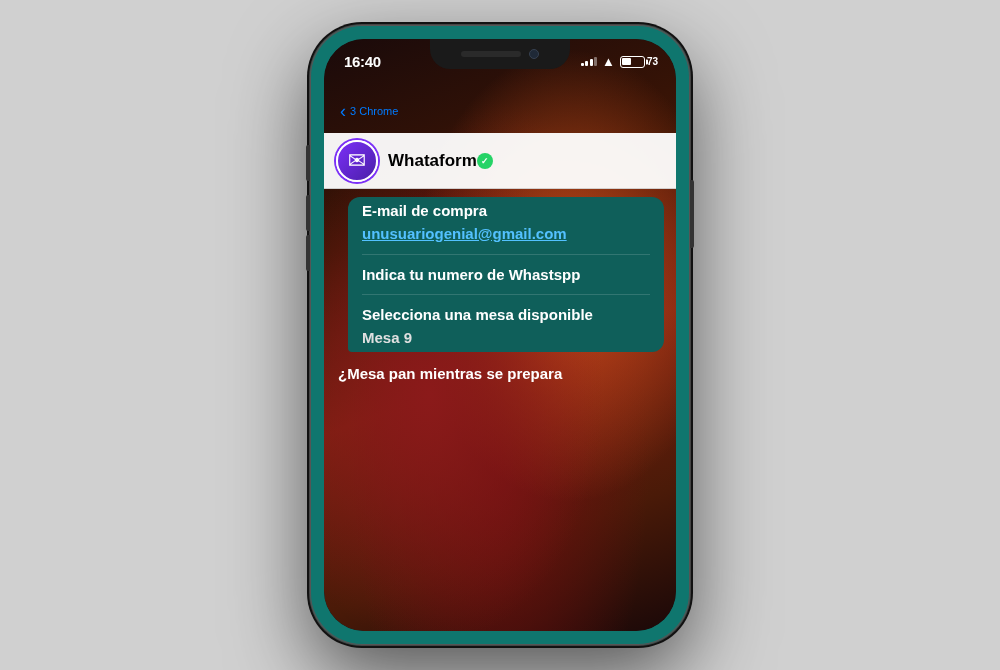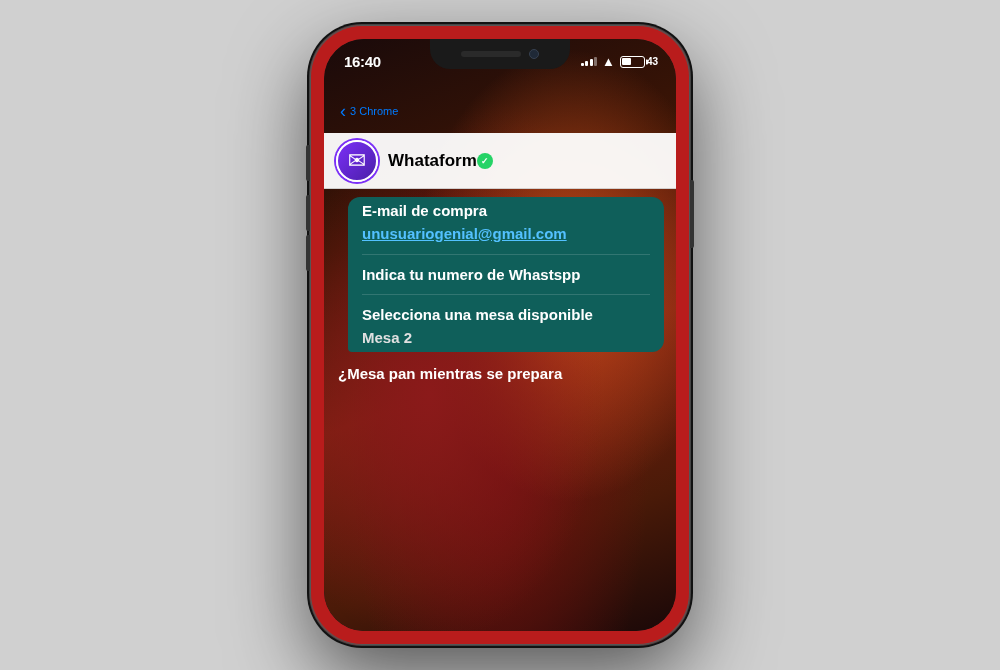--- a/index.html
+++ b/index.html
@@ -22,21 +22,21 @@
       display: flex;
       align-items: center;
       justify-content: center;
     }
 
     
     .phone {
       position: relative;
       width: 380px;
       height: 620px;
-      background: #b91c1c;
+      background: #0f766e;
       border-radius: 52px;
       box-shadow:
         0 0 0 1px #444,
         0 0 0 3px #111,
         0 30px 80px rgba(0,0,0,0.6),
         inset 0 0 0 1px #555;
     }
 
     
     .phone::before {
@@ -390,21 +390,21 @@
             <div class="signal-bar" style="height:3px"></div>
             <div class="signal-bar" style="height:5px"></div>
             <div class="signal-bar" style="height:7px"></div>
             <div class="signal-bar" style="height:9px; opacity:0.4"></div>
           </div>
           <span class="wifi-icon">▲</span>
           <div class="battery-container">
             <div class="battery">
               <div class="battery-level"></div>
             </div>
-            <span class="battery-text">43</span>
+            <span class="battery-text">73</span>
           </div>
         </div>
       </div>
 
       <div class="nav-bar">
         <div class="back-button">
           <span class="back-chevron">‹</span>
           <span class="back-label">
             <span>3</span>&nbsp;<span>Chrome</span>
           </span>
@@ -434,21 +434,21 @@
           <div class="divider"></div>
 
           <div>
             <div class="message-field-label">Indica tu numero de Whastspp</div>
           </div>
 
           <div class="divider"></div>
 
           <div>
             <div class="message-field-label">Selecciona una mesa disponible</div>
-            <div class="message-field-value plain">Mesa 2</div>
+            <div class="message-field-value plain">Mesa 9</div>
           </div>
 
         </div>
 
         <div style="padding: 4px 14px;">
           <span class="partial-text">¿Mesa pan mientras se prepara</span>
         </div>
       </div>
 
     </div>

